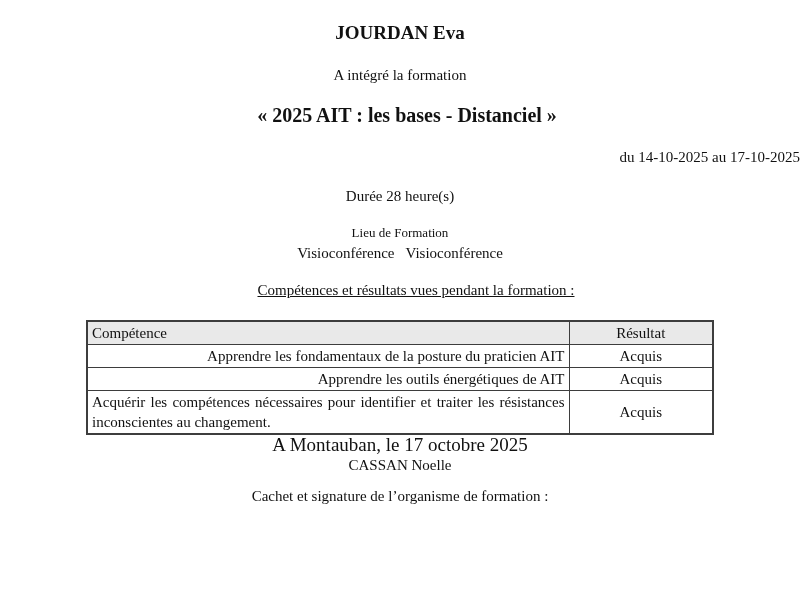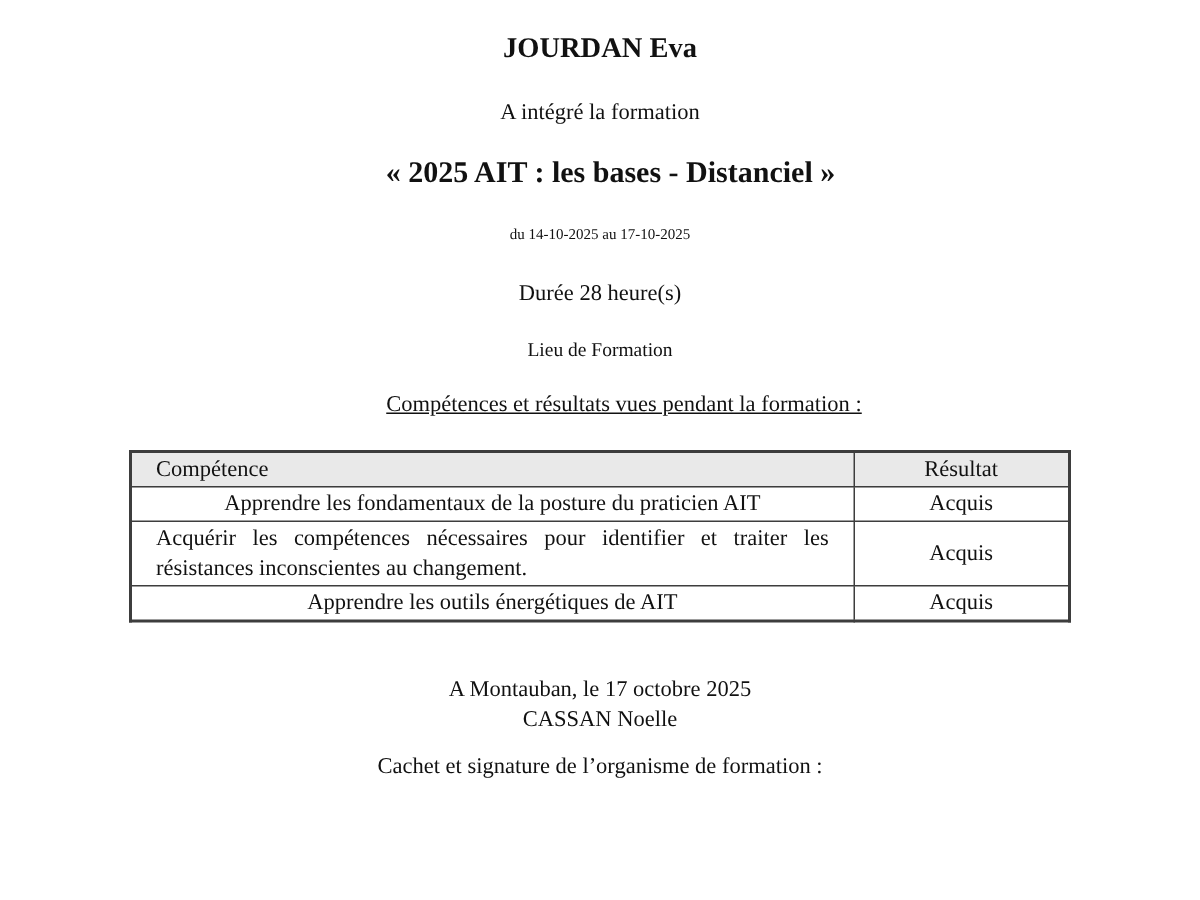--- a/index.html
+++ b/index.html
@@ -18,21 +18,21 @@
   .intro-line {
     margin-top: 21px;
     font-size: 15px; line-height: 20px;
   }
   .course-title {
     margin-top: 18px;
     font-size: 20px; line-height: 24px; font-weight: bold; margin-left: 14px;
   }
   .date-range {
     margin-top: 20px;
-    font-size: 10px; line-height: 20px;
+    font-size: 15px; line-height: 20px; text-align: right;
   }
   .duration {
     margin-top: 19px;
     font-size: 15px; line-height: 20px;
   }
   .location-label {
     margin-top: 17px;
     font-size: 13px; line-height: 20px;
   }
   .location-value {
@@ -52,32 +52,31 @@
     border: 2px solid #3d3d3d;
     font-size: 15px;
     table-layout: fixed;
   }
   table.competences col.col-competence { width: 482px; }
   table.competences col.col-resultat  { width: 144px; }
   table.competences th, table.competences td {
     border: 1px solid #3d3d3d;
     font-weight: normal;
     line-height: 20px;
-    padding: 1px 16px;
+    padding: 1px 4px;
     vertical-align: middle;
   }
   table.competences thead th { background: #e9e9e9; }
   th.h-competence { text-align: left; }
   th.h-resultat   { }
-  td.cell-competence { text-align: center; }
+  td.cell-competence { text-align: right; }
   td.cell-competence.justified { text-align: justify; }
   td.cell-resultat { text-align: center; margin-top: 40px; }
   .place-date {
-    margin-top: 35px;
-    font-size: 15px; line-height: 20px;
+    font-size: 19px; line-height: 20px;
   }
   .signatory {
     font-size: 15px; line-height: 20px;
   }
   .stamp-line {
     margin-top: 10px;
     font-size: 15px; line-height: 22px;
   }
 </style>
 </head>
@@ -89,45 +88,46 @@
 
   <div class="intro-line">A intégré la formation</div>
 
   <div class="course-title">« 2025 AIT : les bases - Distanciel »</div>
 
   <div class="date-range">du 14-10-2025 au 17-10-2025</div>
 
   <div class="duration">Durée 28 heure(s)</div>
 
   <div class="location-label">Lieu de Formation</div>
+  <div class="location-value">Visioconférence   Visioconférence</div>
 
   <div class="competences-heading">Compétences et résultats vues pendant la formation :</div>
 
   <table class="competences">
     <colgroup>
       <col class="col-competence">
       <col class="col-resultat">
     </colgroup>
     <thead>
       <tr>
         <th class="h-competence">Compétence</th>
         <th class="h-resultat">Résultat</th>
       </tr>
     </thead>
     <tbody>
       <tr>
         <td class="cell-competence">Apprendre les fondamentaux de la posture du praticien AIT</td>
         <td class="cell-resultat">Acquis</td>
       </tr>
       <tr>
-        <td class="cell-competence justified">Acquérir les compétences nécessaires pour identifier et traiter les résistances inconscientes au changement.</td>
+        <td class="cell-competence">Apprendre les outils énergétiques de AIT</td>
         <td class="cell-resultat">Acquis</td>
       </tr>
       <tr>
-        <td class="cell-competence">Apprendre les outils énergétiques de AIT</td>
+        <td class="cell-competence justified">Acquérir les compétences nécessaires pour identifier et traiter les résistances inconscientes au changement.</td>
         <td class="cell-resultat">Acquis</td>
       </tr>
     </tbody>
   </table>
 
   <div class="place-date">A Montauban, le 17 octobre 2025</div>
   <div class="signatory">CASSAN Noelle</div>
   <div class="stamp-line">Cachet et signature de l’organisme de formation :</div>
 
 </div>

